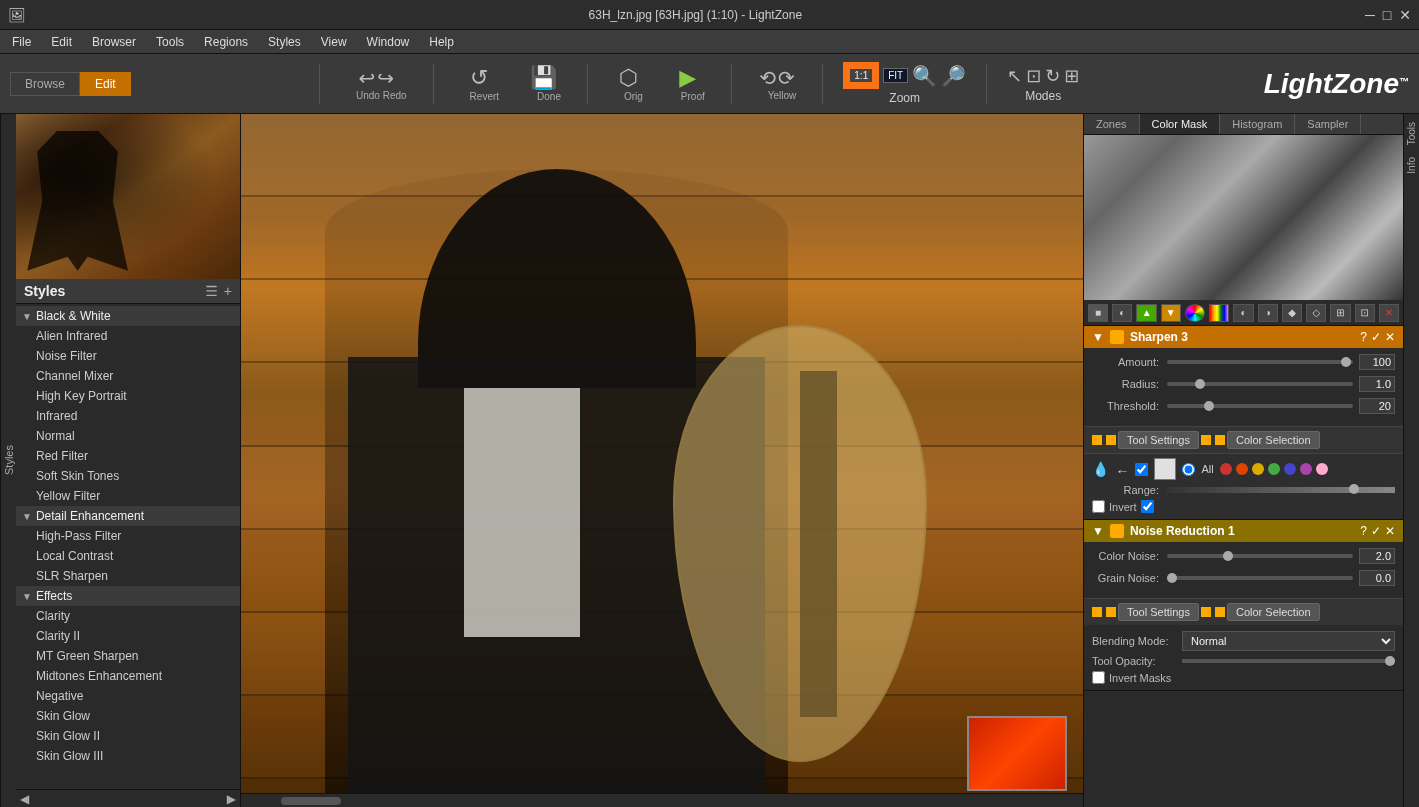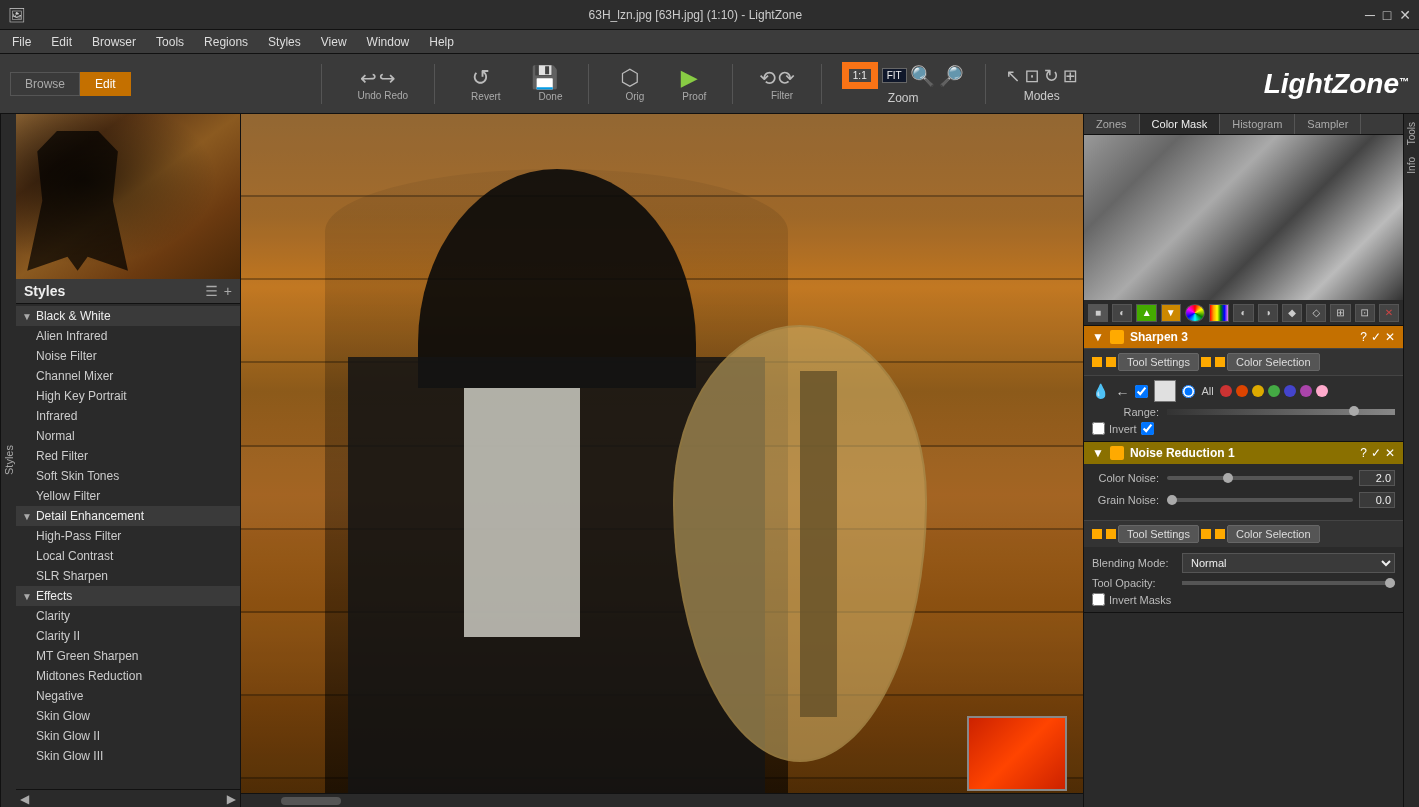--- a/index.html
+++ b/index.html
@@ -513,21 +513,21 @@
     <span class="label">Proof</span>
   </div>
 
   <div class="toolbar-sep"></div>
 
   <div class="toolbar-btn">
     <div style="display:flex;gap:2px;">
       <span style="font-size:20px;color:#bbb;">⟲</span>
       <span style="font-size:20px;color:#bbb;">⟳</span>
     </div>
-    <span class="label">Filter</span>
+    <span class="label">Yellow</span>
   </div>
 
   <div class="toolbar-sep"></div>
 
   <div style="display:flex;flex-direction:column;align-items:center;gap:2px;">
     <div style="display:flex;gap:4px;align-items:center;">
       <span style="background:#444;border:7px solid #f97316;padding:1px 4px;font-size:10px;color:#eee;cursor:pointer;">1:1</span>
       <span style="background:#0f172a;border:1px solid #666;padding:1px 4px;font-size:10px;color:#eee;cursor:pointer;">FIT</span>
       <span style="font-size:20px;color:#bbb;cursor:pointer;">🔍</span>
       <span style="font-size:20px;color:#bbb;cursor:pointer;">🔎</span>
@@ -602,21 +602,21 @@
       <div class="style-item">Local Contrast</div>
       <div class="style-item">SLR Sharpen</div>
 
       <div class="style-group-header">
         <span class="arrow">▼</span>
         <span>Effects</span>
       </div>
       <div class="style-item">Clarity</div>
       <div class="style-item">Clarity II</div>
       <div class="style-item">MT Green Sharpen</div>
-      <div class="style-item">Midtones Reduction</div>
+      <div class="style-item">Midtones Enhancement</div>
       <div class="style-item">Negative</div>
       <div class="style-item">Skin Glow</div>
       <div class="style-item">Skin Glow II</div>
       <div class="style-item">Skin Glow III</div>
     </div>
 
     <div style="height:18px;background:#2a2a2a;display:flex;align-items:center;justify-content:space-between;padding:0 4px;border-top:1px solid #111;">
       <span style="cursor:pointer;color:#aaa;">◀</span>
       <span style="cursor:pointer;color:#aaa;">▶</span>
     </div>
@@ -687,20 +687,46 @@
       <div class="tool-header">
         <span class="tool-icon">▼</span>
         <span style="width:14px;height:14px;background:#ffaa00;display:inline-block;border-radius:2px;"></span>
         <span class="tool-name">Sharpen 3</span>
         <div class="tool-actions">
           <span>?</span>
           <span>✓</span>
           <span>✕</span>
         </div>
       </div>
+      <div class="tool-body">
+
+        <div class="slider-row">
+          <span class="slider-label">Amount:</span>
+          <div class="slider-track">
+            <div class="slider-thumb" style="left:calc(100% - 12px);"></div>
+          </div>
+          <div class="slider-value">100</div>
+        </div>
+
+        <div class="slider-row">
+          <span class="slider-label">Radius:</span>
+          <div class="slider-track">
+            <div class="slider-thumb" style="left:15%;"></div>
+          </div>
+          <div class="slider-value">1.0</div>
+        </div>
+
+        <div class="slider-row">
+          <span class="slider-label">Threshold:</span>
+          <div class="slider-track">
+            <div class="slider-thumb" style="left:20%;"></div>
+          </div>
+          <div class="slider-value">20</div>
+        </div>
+      </div>
 
       <div class="tool-settings-bar">
         <div style="display:flex;align-items:center;gap:4px;">
           <span style="background:#ffaa00;width:10px;height:10px;display:inline-block;"></span>
           <span style="background:#ffaa00;width:10px;height:10px;display:inline-block;"></span>
         </div>
         <span class="ts-btn">Tool Settings</span>
         <div style="display:flex;align-items:center;gap:4px;">
           <span style="background:#ffaa00;width:10px;height:10px;display:inline-block;"></span>
           <span style="background:#ffaa00;width:10px;height:10px;display:inline-block;"></span>

